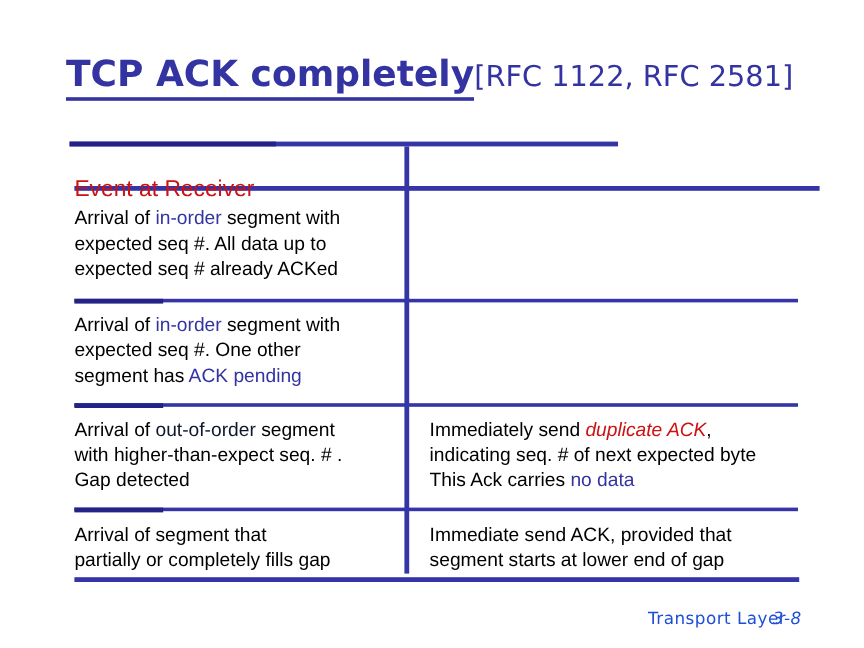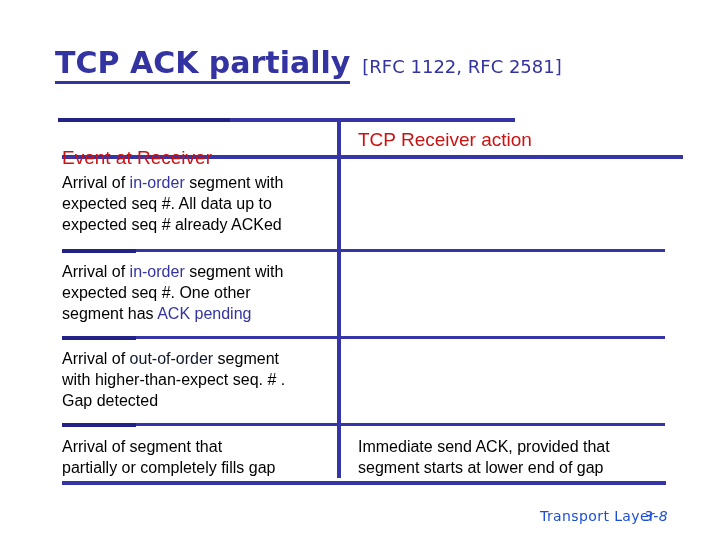--- a/index.html
+++ b/index.html
@@ -5,40 +5,40 @@
   html,body{margin:0;padding:0;background:#fff;}
   .slide{
     position:relative;width:720px;height:540px;background:#ffffff;
     font-family:"Liberation Sans",sans-serif;overflow:hidden;
   }
   .title-block{position:absolute;left:55px;top:45px;white-space:nowrap;}
   .title-main{
     font-family:"DejaVu Sans",sans-serif;font-size:30px;font-weight:bold;
     letter-spacing:0px;border-bottom:3px solid;padding-bottom:1px;
   }
-  .title-ref{font-family:"DejaVu Sans",sans-serif;font-size:18px;margin-left:12px;}
+  .title-ref{font-family:"DejaVu Sans",sans-serif;font-size:24px;margin-left:0;}
   .th{position:absolute;font-size:19px;letter-spacing:0px;}
   .cell{
     position:absolute;font-size:16px;line-height:21px;color:#000;
     white-space:pre-line;letter-spacing:0px;
   }
   .em{font-style:italic;}
   .hl,.vl{position:absolute;}
   .footer-label,.footer-page{
     position:absolute;font-family:"DejaVu Sans",sans-serif;font-size:14px;color:#1d4ed8;
     letter-spacing:0.4px;white-space:nowrap;
   }
 </style>
 </head>
 <body>
 
 <div class="slide">
 
   <div class="title-block">
-    <span class="title-main" style="color: rgb(51, 51, 162);">TCP ACK partially</span><span class="title-ref" style="color: rgb(51, 51, 162);">[RFC 1122, RFC 2581]</span>
+    <span class="title-main" style="color: rgb(51, 51, 162);">TCP ACK completely</span><span class="title-ref" style="color: rgb(51, 51, 162);">[RFC 1122, RFC 2581]</span>
   </div>
 
   <div class="hl" style="left: 58px; top: 118px; width: 457px; height: 4px; background-color: rgb(53, 53, 168);"></div>
   <div class="hl" style="left: 58px; top: 118px; width: 172px; height: 4px; background-color: rgb(35, 35, 135);"></div>
 
   <div class="hl" style="left: 62px; top: 155px; width: 621px; height: 4px; background-color: rgb(53, 53, 168);"></div>
 
   <div class="vl" style="left: 337px; top: 122px; width: 4px; height: 356px; background-color: rgb(53, 53, 168);"></div>
 
   <div class="hl" style="left: 62px; top: 249px; width: 603px; height: 3px; background-color: rgb(53, 53, 168);"></div>
@@ -46,33 +46,35 @@
 
   <div class="hl" style="left: 62px; top: 336px; width: 603px; height: 3px; background-color: rgb(53, 53, 168);"></div>
   <div class="hl" style="left: 62px; top: 336px; width: 74px; height: 4px; background-color: rgb(35, 35, 135);"></div>
 
   <div class="hl" style="left: 62px; top: 423px; width: 603px; height: 3px; background-color: rgb(53, 53, 168);"></div>
   <div class="hl" style="left: 62px; top: 423px; width: 74px; height: 4px; background-color: rgb(35, 35, 135);"></div>
 
   <div class="hl" style="left: 62px; top: 481px; width: 604px; height: 4px; background-color: rgb(53, 53, 168);"></div>
 
   <div class="th" style="left: 62px; top: 147px; color: rgb(204, 17, 17);">Event at Receiver</div>
-  <div class="th" style="left: 358px; top: 129px; color: rgb(204, 17, 17);">TCP Receiver action</div>
 
   <div class="cell" style="left:62px;top:172px;width:276px;"><span>Arrival of  </span><span style="color: rgb(51, 51, 162);">in-order</span><span> segment with
 expected seq #. All data up to
 expected seq # already ACKed</span></div>
 
   <div class="cell" style="left:62px;top:261px;width:276px;"><span>Arrival of  </span><span style="color: rgb(51, 51, 162);">in-order</span><span> segment with
 expected seq #. One other
 segment has </span><span style="color: rgb(51, 51, 162);">ACK pending</span></div>
 
   <div class="cell" style="left:62px;top:348px;width:276px;"><span>Arrival of </span><span style="color: #0f172a;">out-of-order</span><span> segment
 with higher-than-expect seq. # .
 Gap detected</span></div>
+  <div class="cell" style="left:358px;top:348px;width:350px;"><span>Immediately send </span><span class="em" style="color: rgb(204, 17, 17);">duplicate ACK</span><span>,
+indicating seq. # of next expected byte
+This Ack carries </span><span style="color: rgb(51, 51, 162);">no data</span></div>
 
   <div class="cell" style="left:358px;top:436px;width:350px;"><span>Immediate send ACK, provided that
 segment starts at lower end of gap</span></div>
   <div class="cell" style="left:62px;top:436px;width:276px;"><span>Arrival of segment that
 partially or completely fills gap</span></div>
 
   <div class="footer-label" style="left:540px;top:508px;">Transport Layer</div>
   <div class="footer-page" style="left:644px;top:508px;font-style:italic;">3-8</div>
 
 </div>

